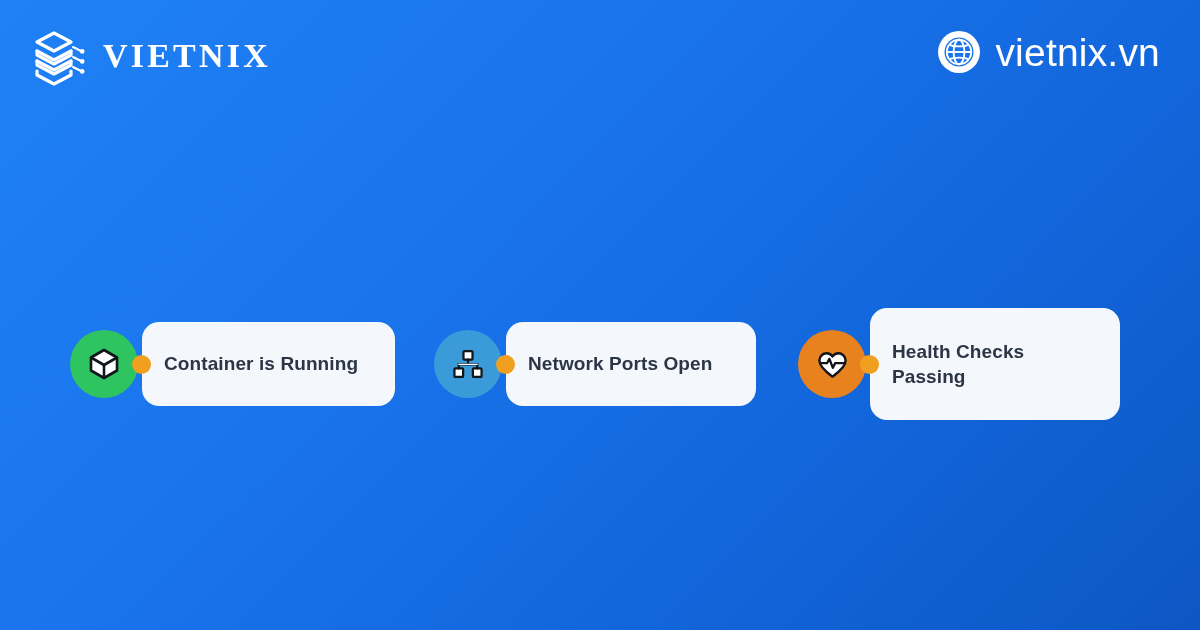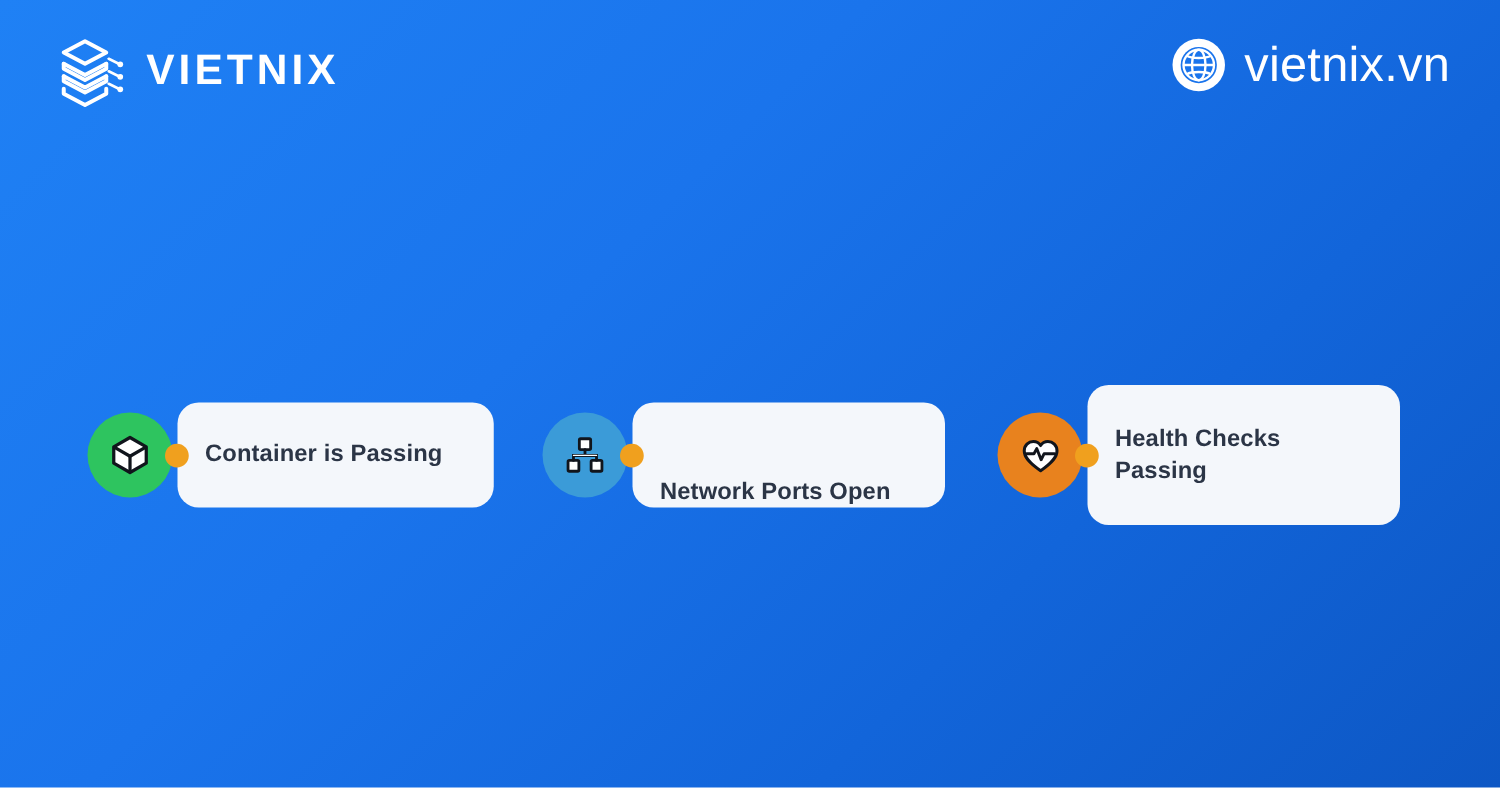--- a/index.html
+++ b/index.html
@@ -16,25 +16,26 @@
     position: relative;
     width: 1200px;
     height: 630px;
     background: linear-gradient(135deg, #1f81f5 0%, #1a74ec 38%, #1265da 70%, #0d57c4 100%);
     overflow: hidden;
   }
 
   
   .brand {
     position: absolute;
-    left: 41px;
+    left: 27px;
     top: 26px;
     display: flex;
     align-items: center;
     gap: 14px;
+    font-family: Liberation Serif, serif;
   }
   .brand-mark {
     width: 62px;
     height: 60px;
     display: block;
   }
   .brand-name {
     color: #ffffff;
     font-size: 34px;
     font-weight: bold;
@@ -135,21 +136,21 @@
     line-height: 1.32;
     letter-spacing: 0.1px;
     white-space: pre-line;
   }
 
   .node-1 { left: 70px; }
   .node-2 { left: 434px; }
   .node-3 { left: 798px; }
 
   .node-1 .card { width: 253px; }
-  .node-2 .card { width: 250px; align-items: flex-end; }
+  .node-2 .card { width: 250px; }
   .node-3 .card { width: 250px; height: 112px; align-items: center; }
 </style>
 </head>
 <body>
 
 <div class="canvas">
 
   <div class="brand">
     <span class="brand-mark">
       <svg viewBox="0 0 62 60" width="62" height="60" aria-hidden="true">
@@ -201,21 +202,21 @@
         <span>
           <svg viewBox="0 0 34 34" width="34" height="34" aria-hidden="true">
             <path d="M17 3 L30 10.5 L30 23.5 L17 31 L4 23.5 L4 10.5 Z" fill="#ffffff" stroke="#11151c" stroke-width="2.6" stroke-linejoin="round"></path>
             <path d="M4 10.5 L17 18 L30 10.5" fill="none" stroke="#11151c" stroke-width="2.6" stroke-linejoin="round"></path>
             <path d="M17 18 L17 31" fill="none" stroke="#11151c" stroke-width="2.6" stroke-linejoin="round"></path>
           </svg>
         </span>
       </span>
       <span class="connector-dot"></span>
       <div class="card">
-        <span class="card-label">Container is Passing</span>
+        <span class="card-label">Container is Running</span>
       </div>
     </div>
 
     <div class="node node-2">
       <span class="node-circle" style="background:#3b9bd8;">
         <span>
           <svg viewBox="0 0 34 34" width="32" height="32" aria-hidden="true">
             <g fill="#ffffff" stroke="#11151c" stroke-width="2.4" stroke-linejoin="round">
               <rect x="12.2" y="3.2" width="9.6" height="9.2" rx="1.1"></rect>
               <rect x="2.6" y="21.6" width="9.2" height="9.2" rx="1.1"></rect>

